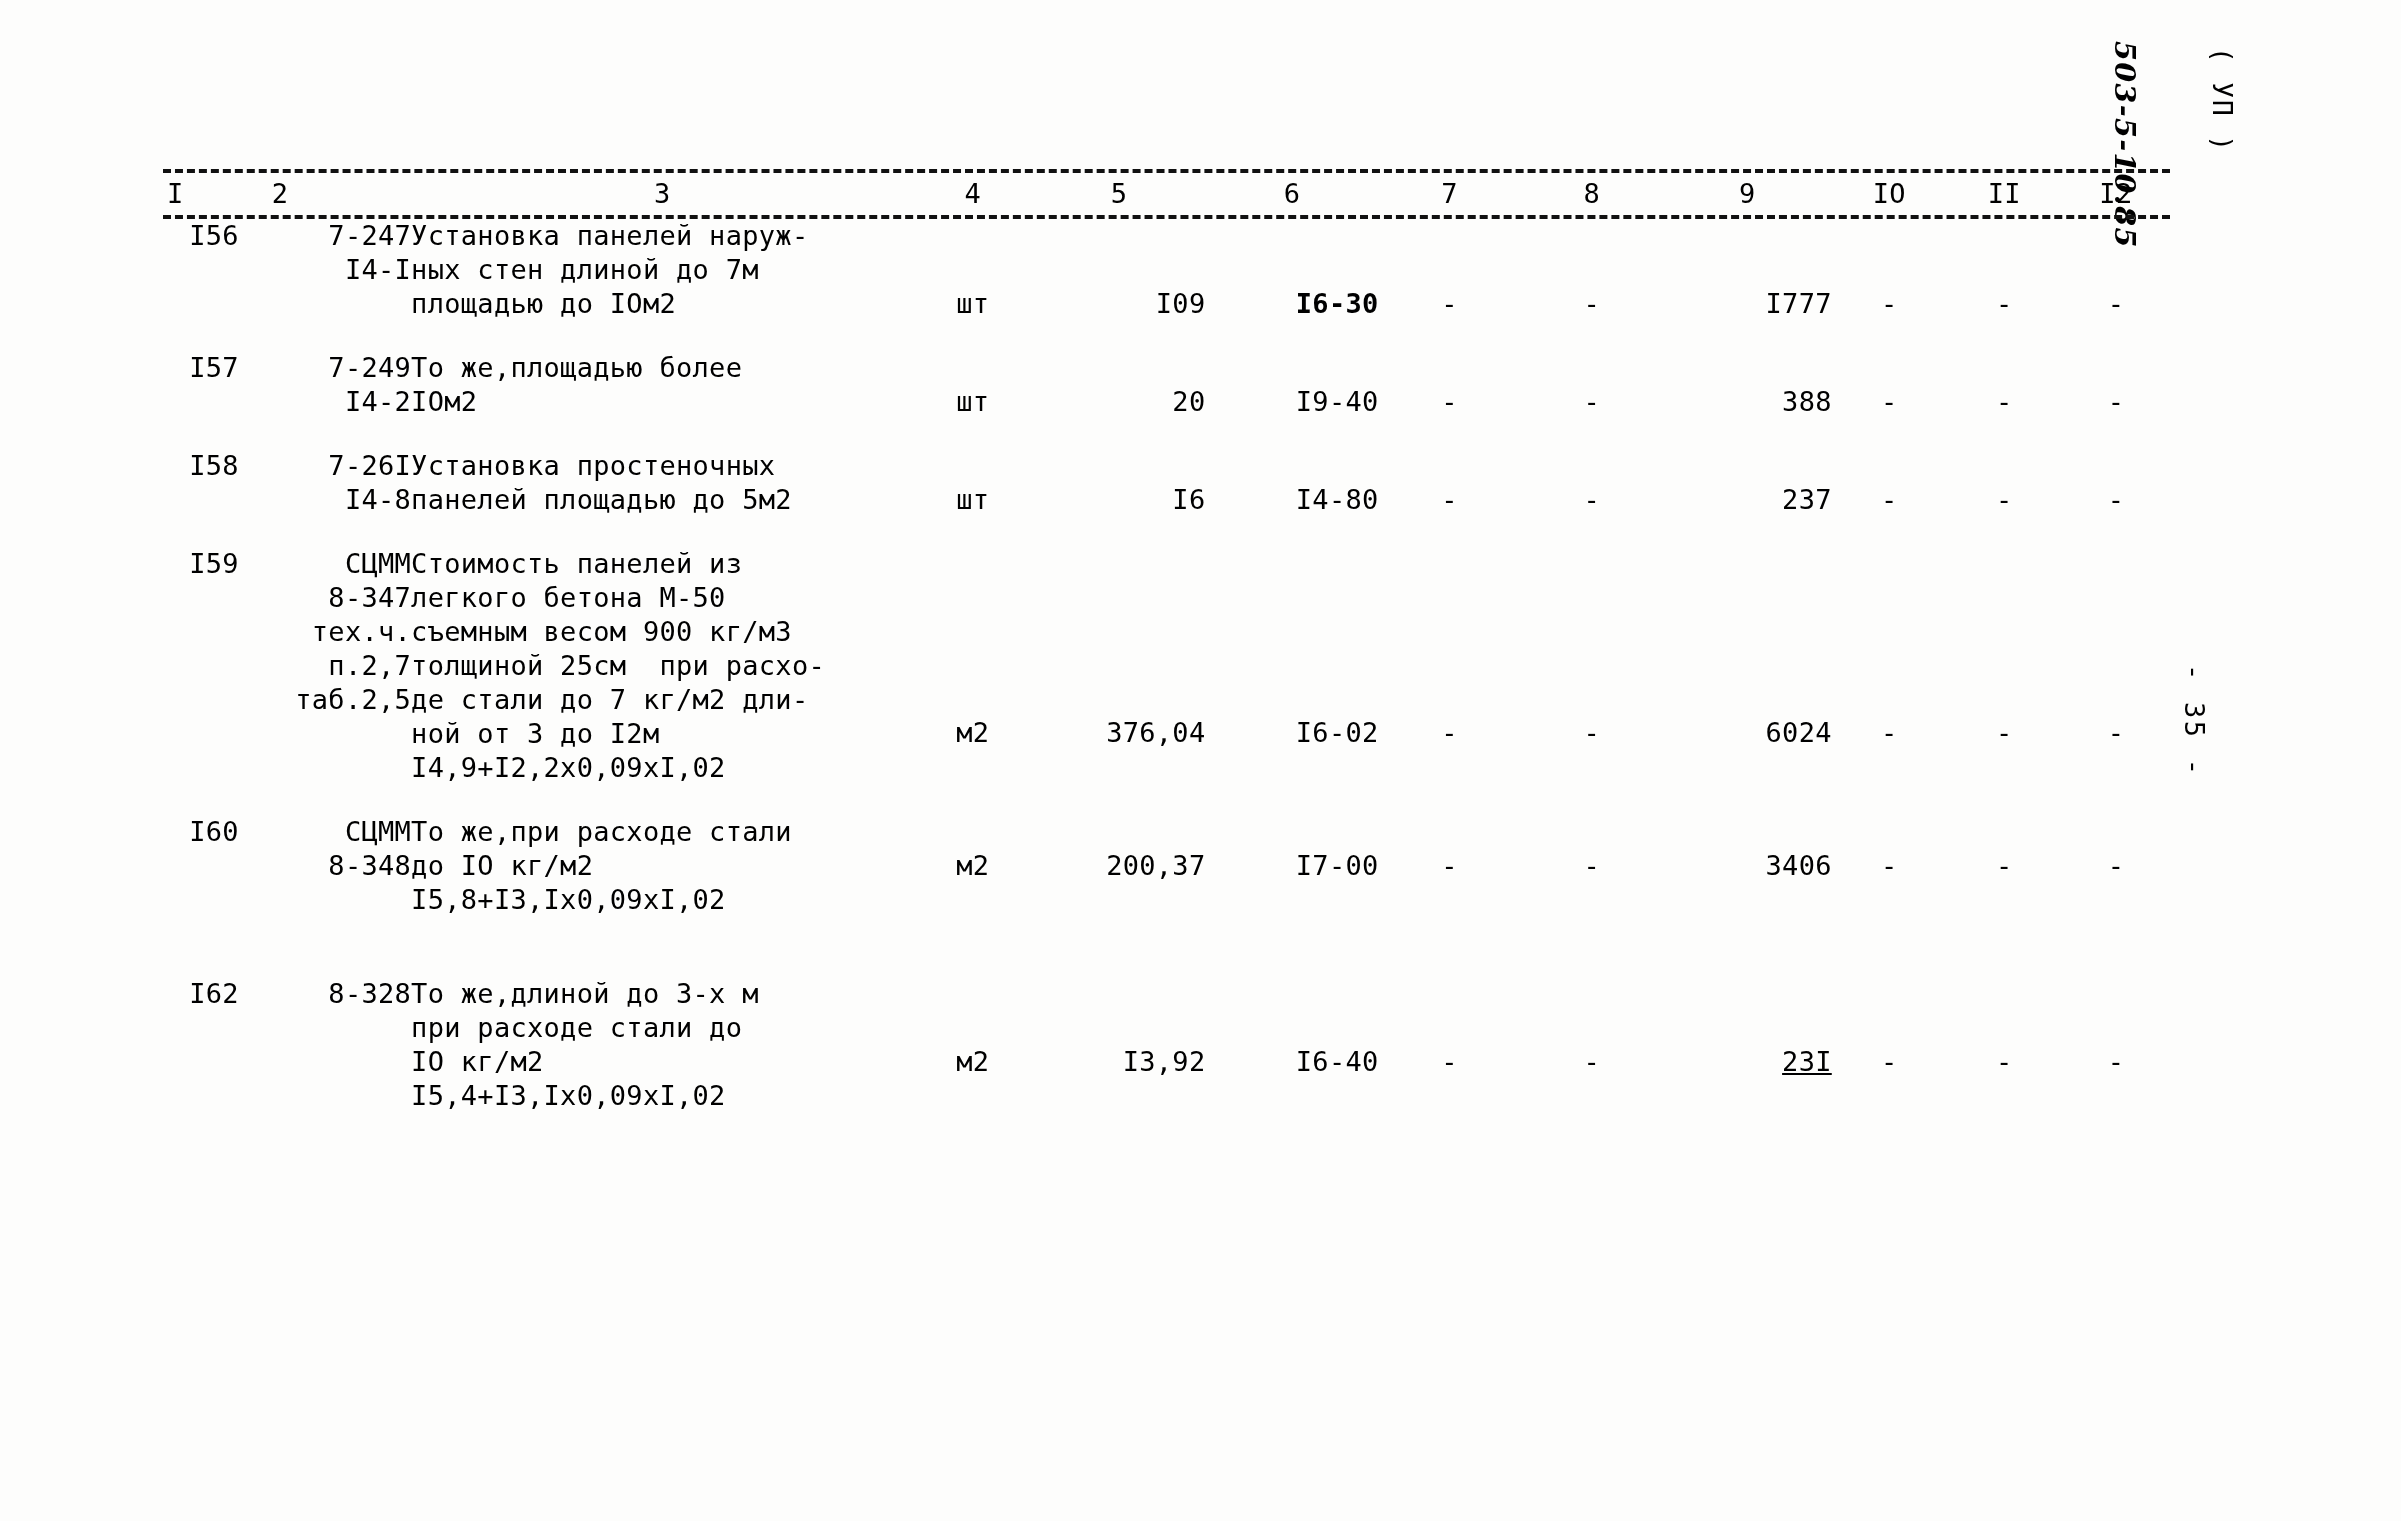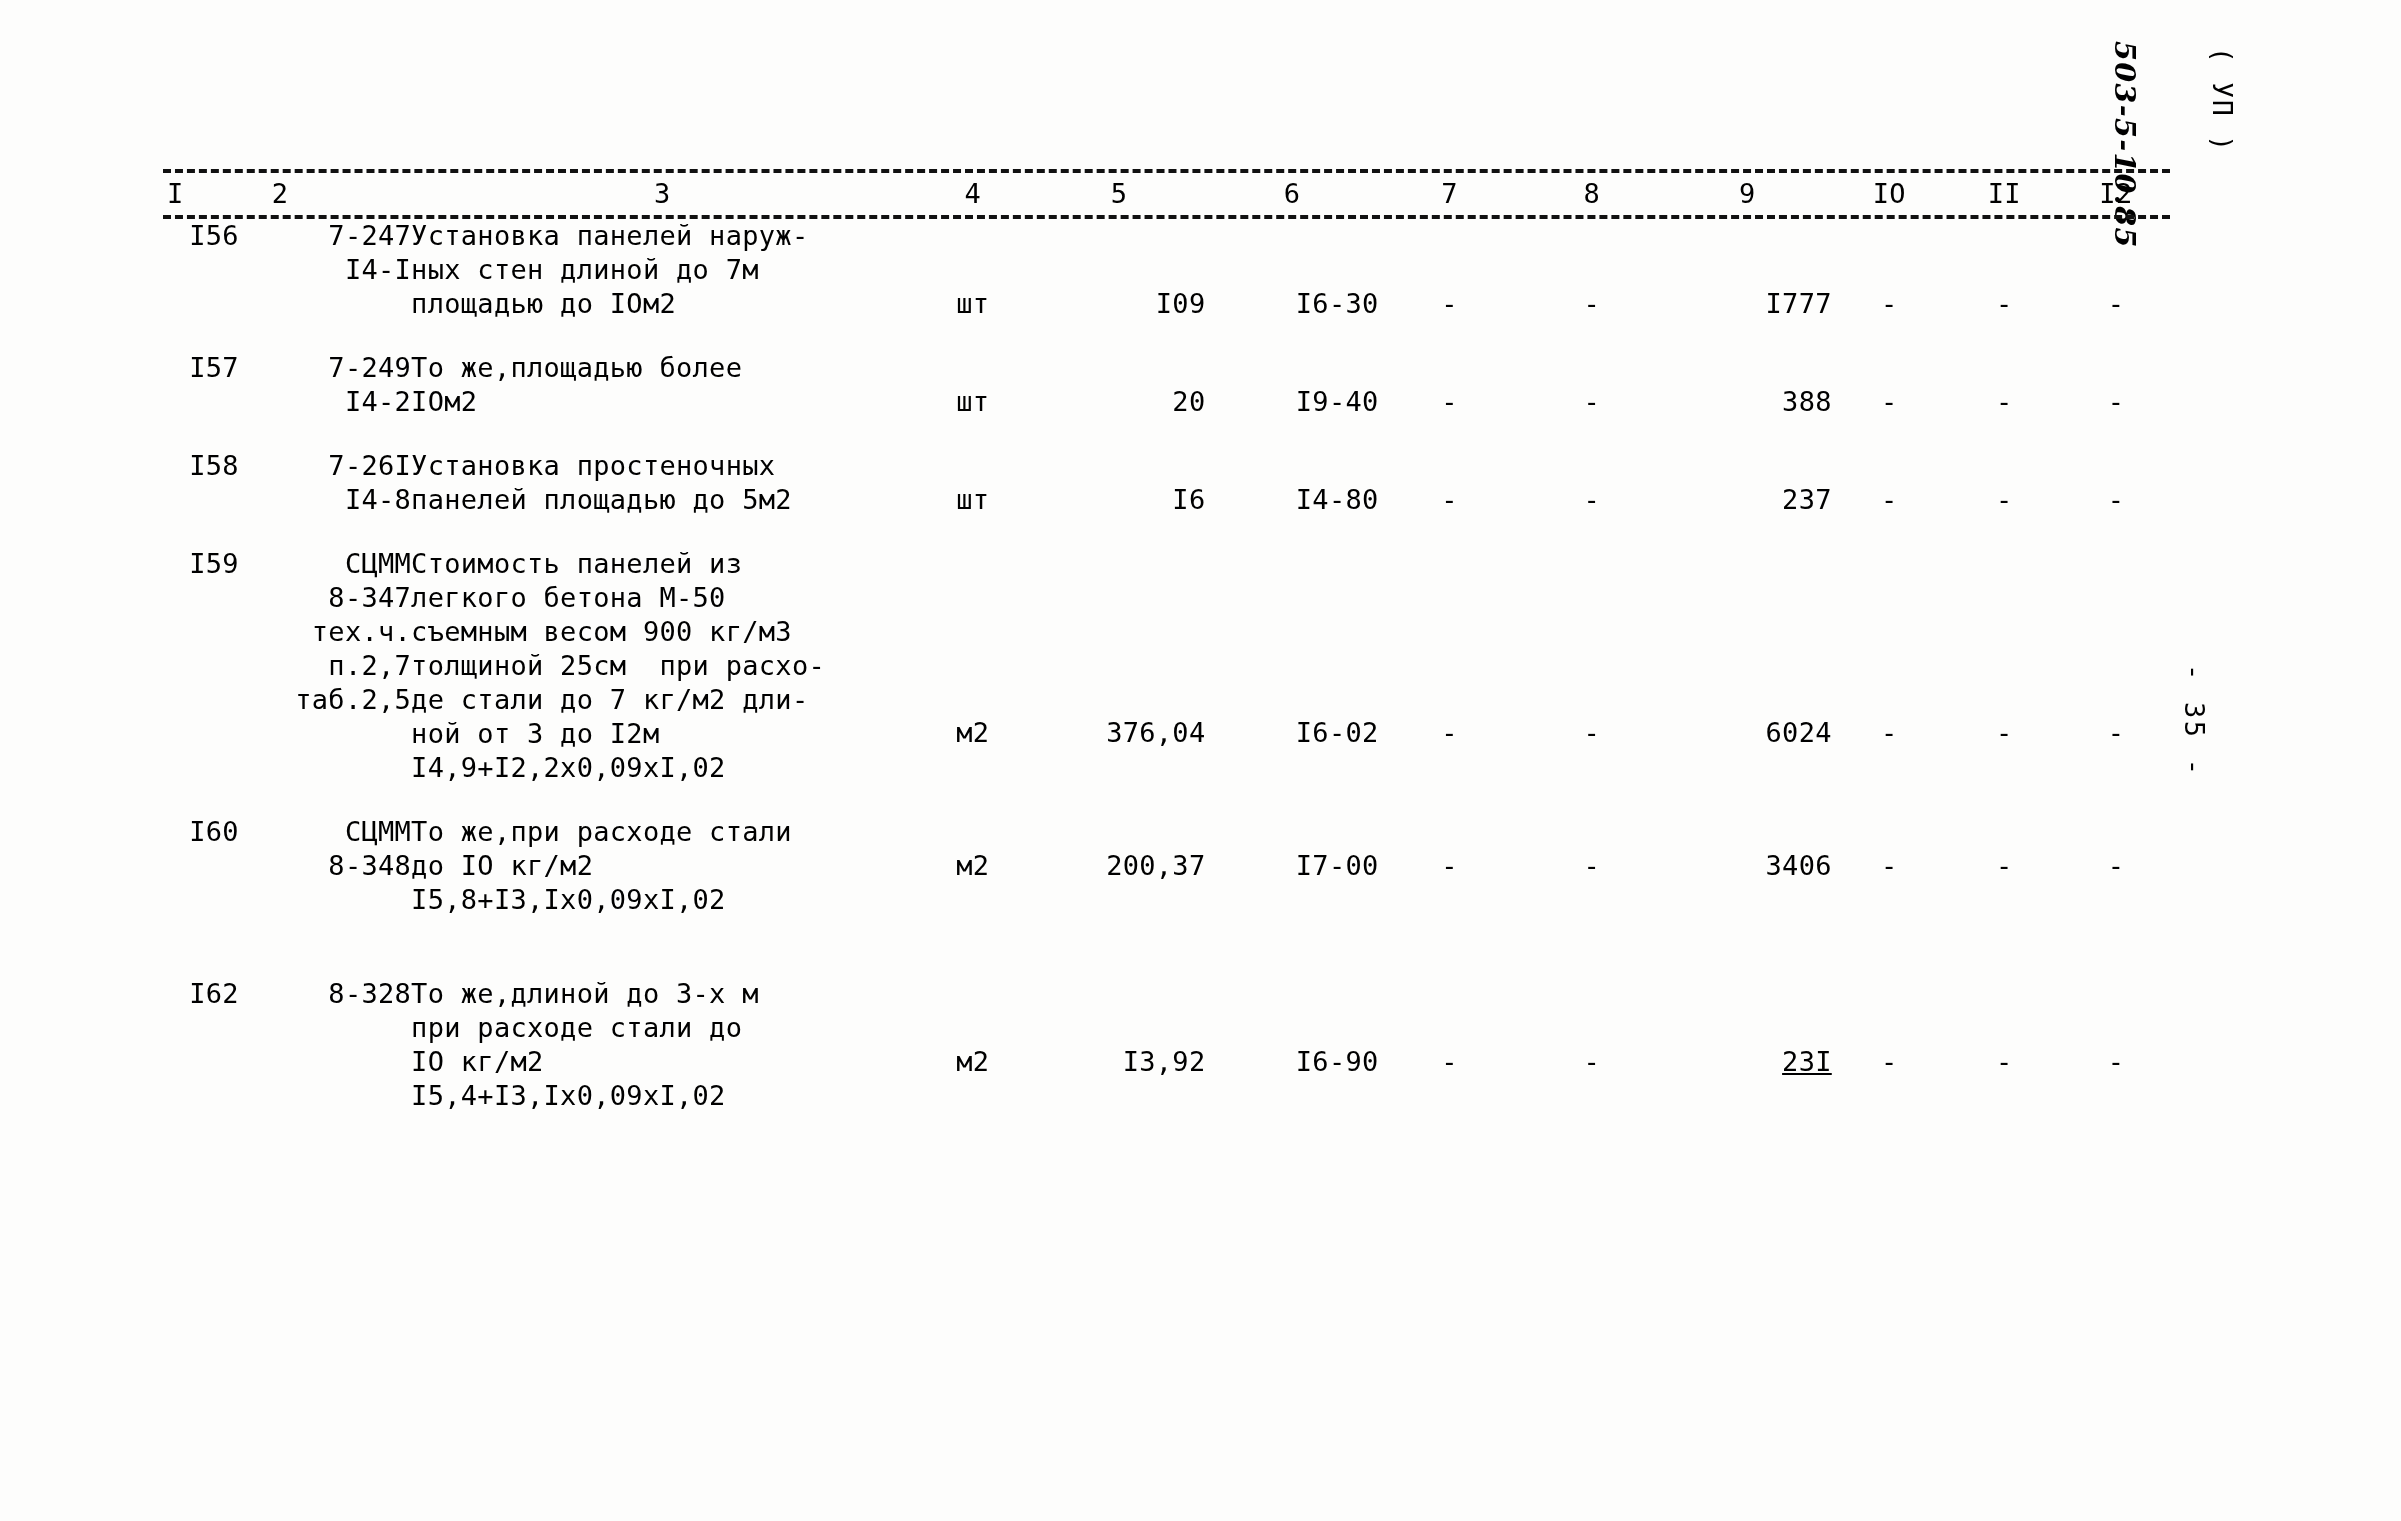--- a/index.html
+++ b/index.html
@@ -196,21 +196,21 @@
       <tbody id="body-rows">
           <tr class="data">
             <td class="cell-num">I56</td>
             <td class="cell-code">7-247
 I4-I</td>
             <td class="cell-desc">Установка панелей наруж-
 ных стен длиной до 7м
 площадью до IOм2</td>
             <td class="cell-unit" style="padding-top: 68px;">шт</td>
             <td class="cell-val" style="padding-top: 68px;">I09</td>
-            <td class="cell-val" style="padding-top: 68px;">I6-30</td>
+            <td class="cell-val" style="padding-top: 68px; font-weight: bold;">I6-30</td>
             <td class="cell-dash" style="padding-top: 68px;">-</td>
             <td class="cell-dash" style="padding-top: 68px;">-</td>
             <td class="cell-val" style="padding-top: 68px;">I777</td>
             <td class="cell-dash" style="padding-top: 68px;">-</td>
             <td class="cell-dash" style="padding-top: 68px;">-</td>
             <td class="cell-dash" style="padding-top: 68px;">-</td>
           </tr>
           <tr class="spacer-row">
             <td colspan="12"></td>
           </tr>
@@ -329,21 +329,21 @@
             <td colspan="12"></td>
           </tr>
           <tr class="data">
             <td class="cell-num">I62</td>
             <td class="cell-code">8-328</td>
             <td class="cell-desc">То же,длиной до 3-х м
 при расходе стали до
 IO кг/м2</td>
             <td class="cell-unit" style="padding-top: 68px;">м2</td>
             <td class="cell-val" style="padding-top: 68px;">I3,92</td>
-            <td class="cell-val" style="padding-top: 68px;">I6-90</td>
+            <td class="cell-val" style="padding-top: 68px;">I6-40</td>
             <td class="cell-dash" style="padding-top: 68px;">-</td>
             <td class="cell-dash" style="padding-top: 68px;">-</td>
             <td class="cell-val" style="padding-top: 68px; text-decoration: underline;">23I</td>
             <td class="cell-dash" style="padding-top: 68px;">-</td>
             <td class="cell-dash" style="padding-top: 68px;">-</td>
             <td class="cell-dash" style="padding-top: 68px;">-</td>
           </tr>
           <tr class="formula-row">
             <td class=""></td>
             <td class=""></td>

